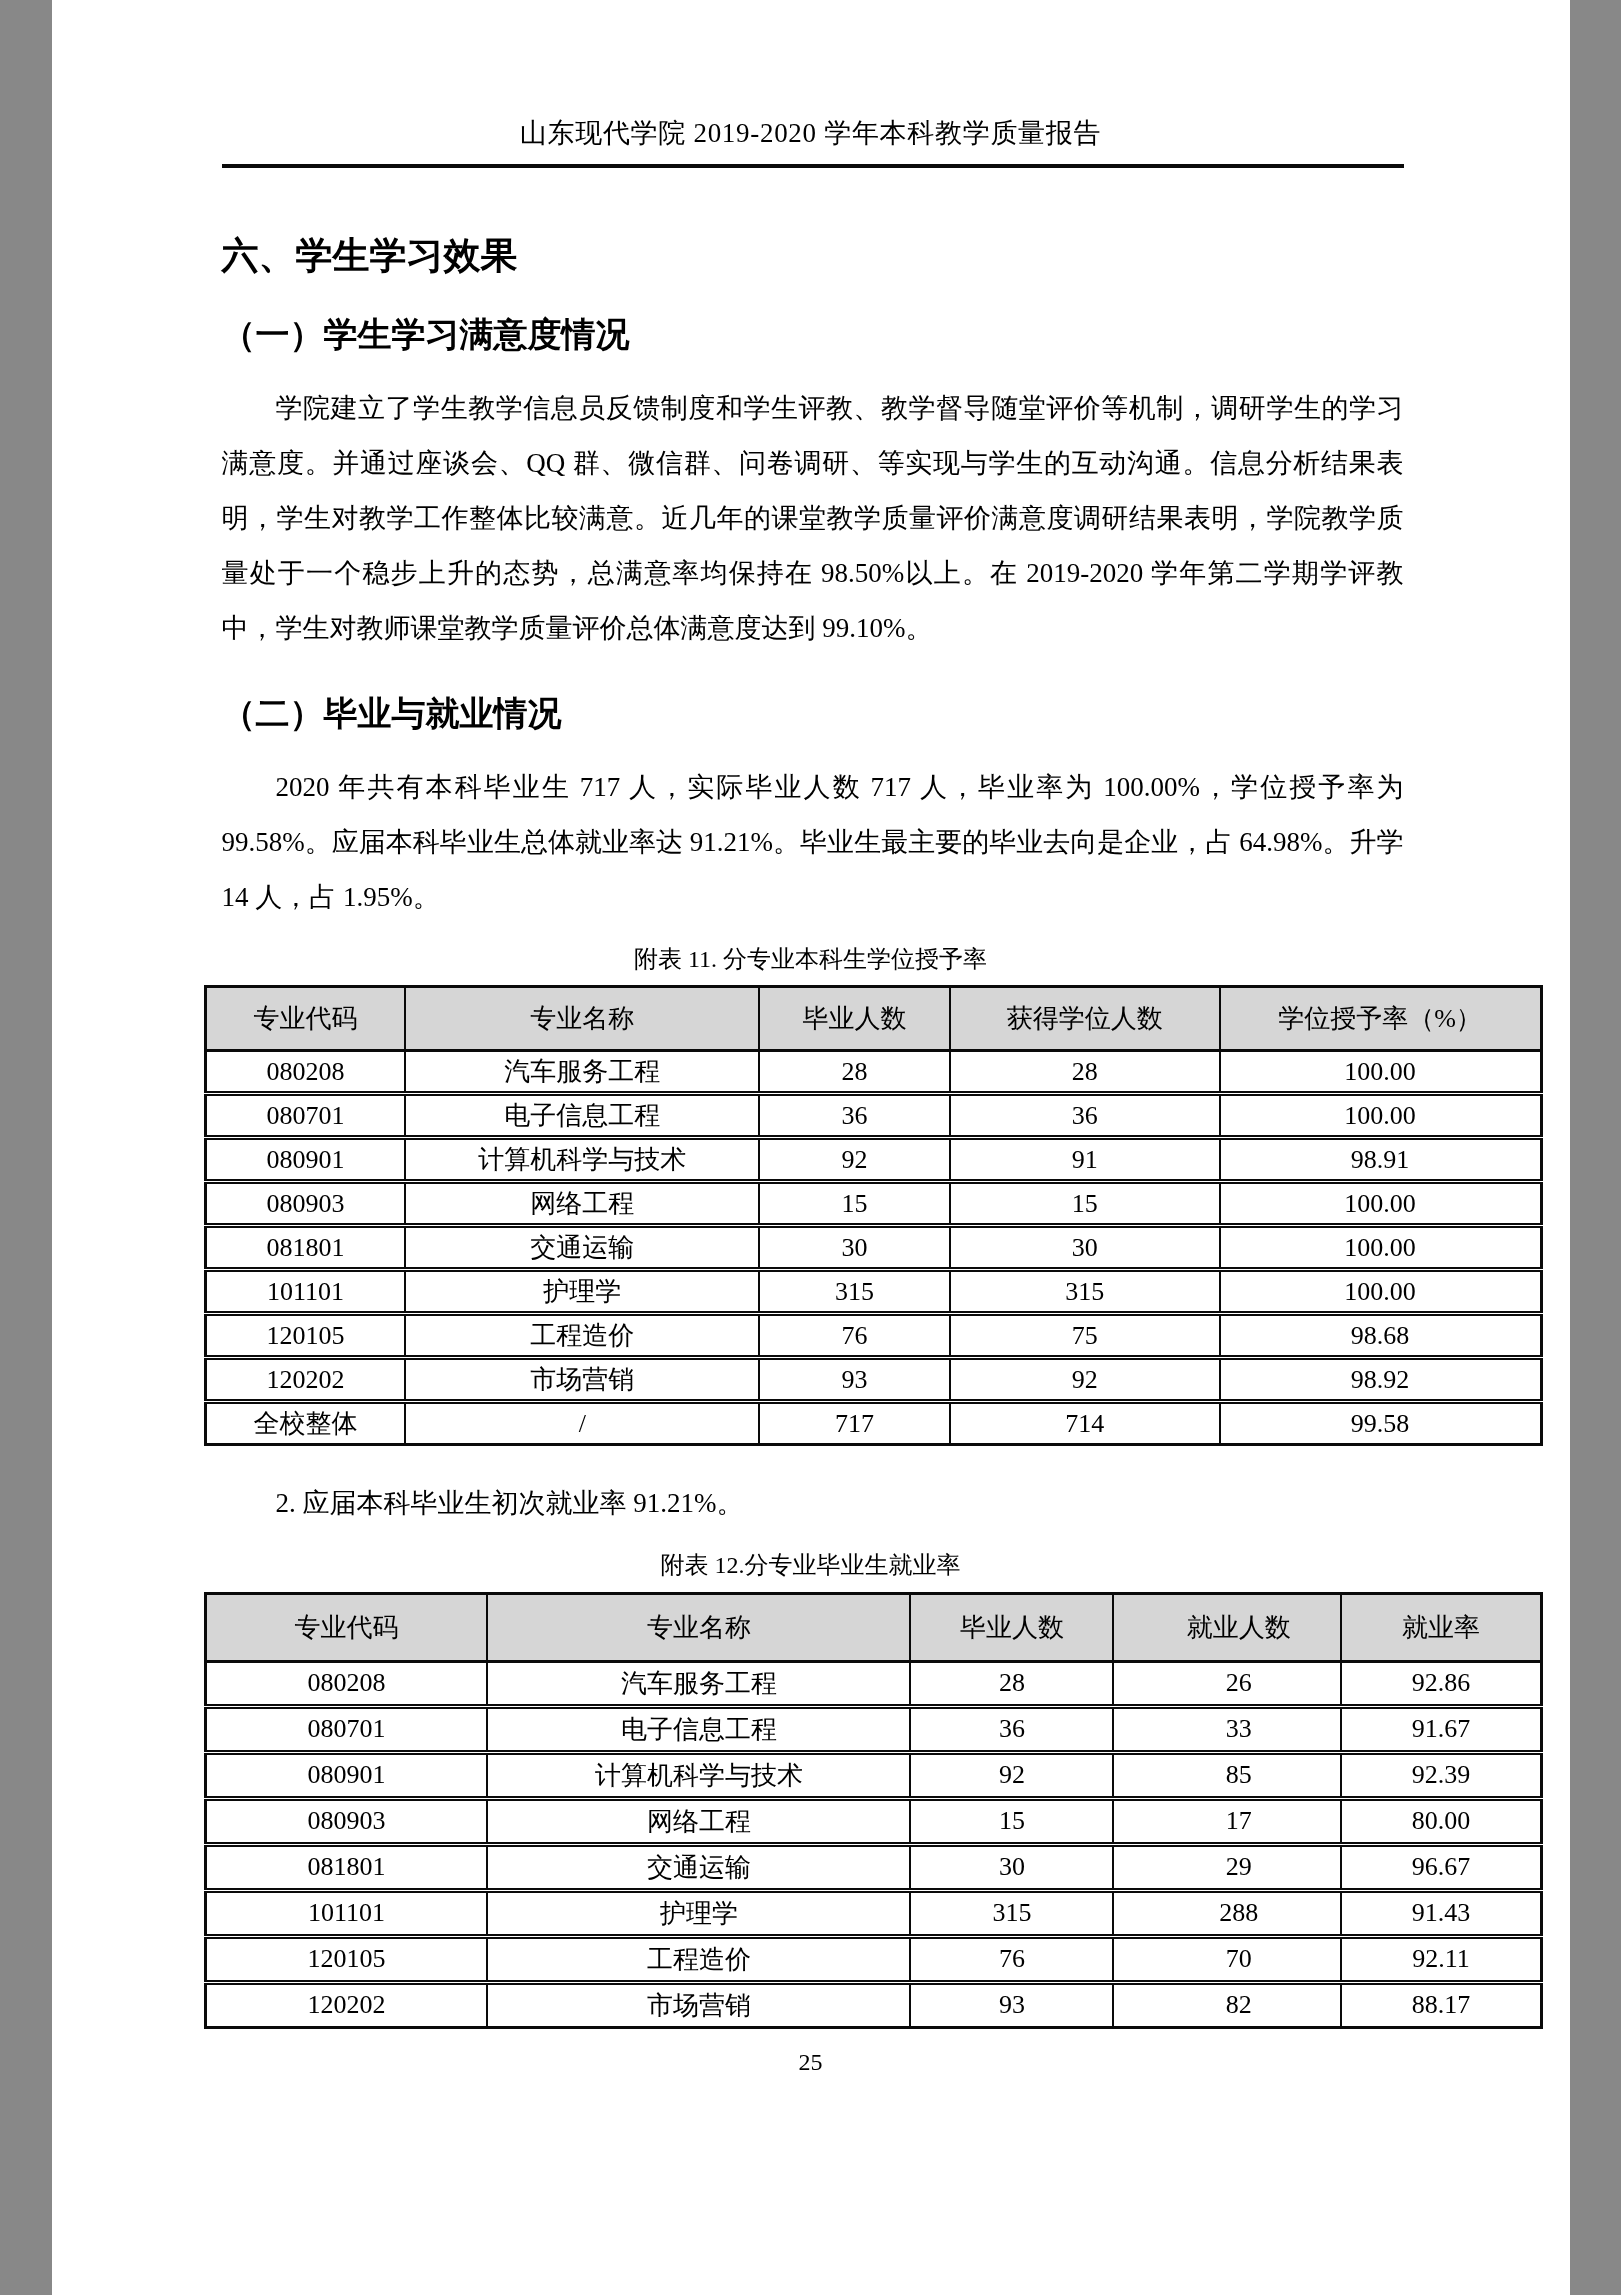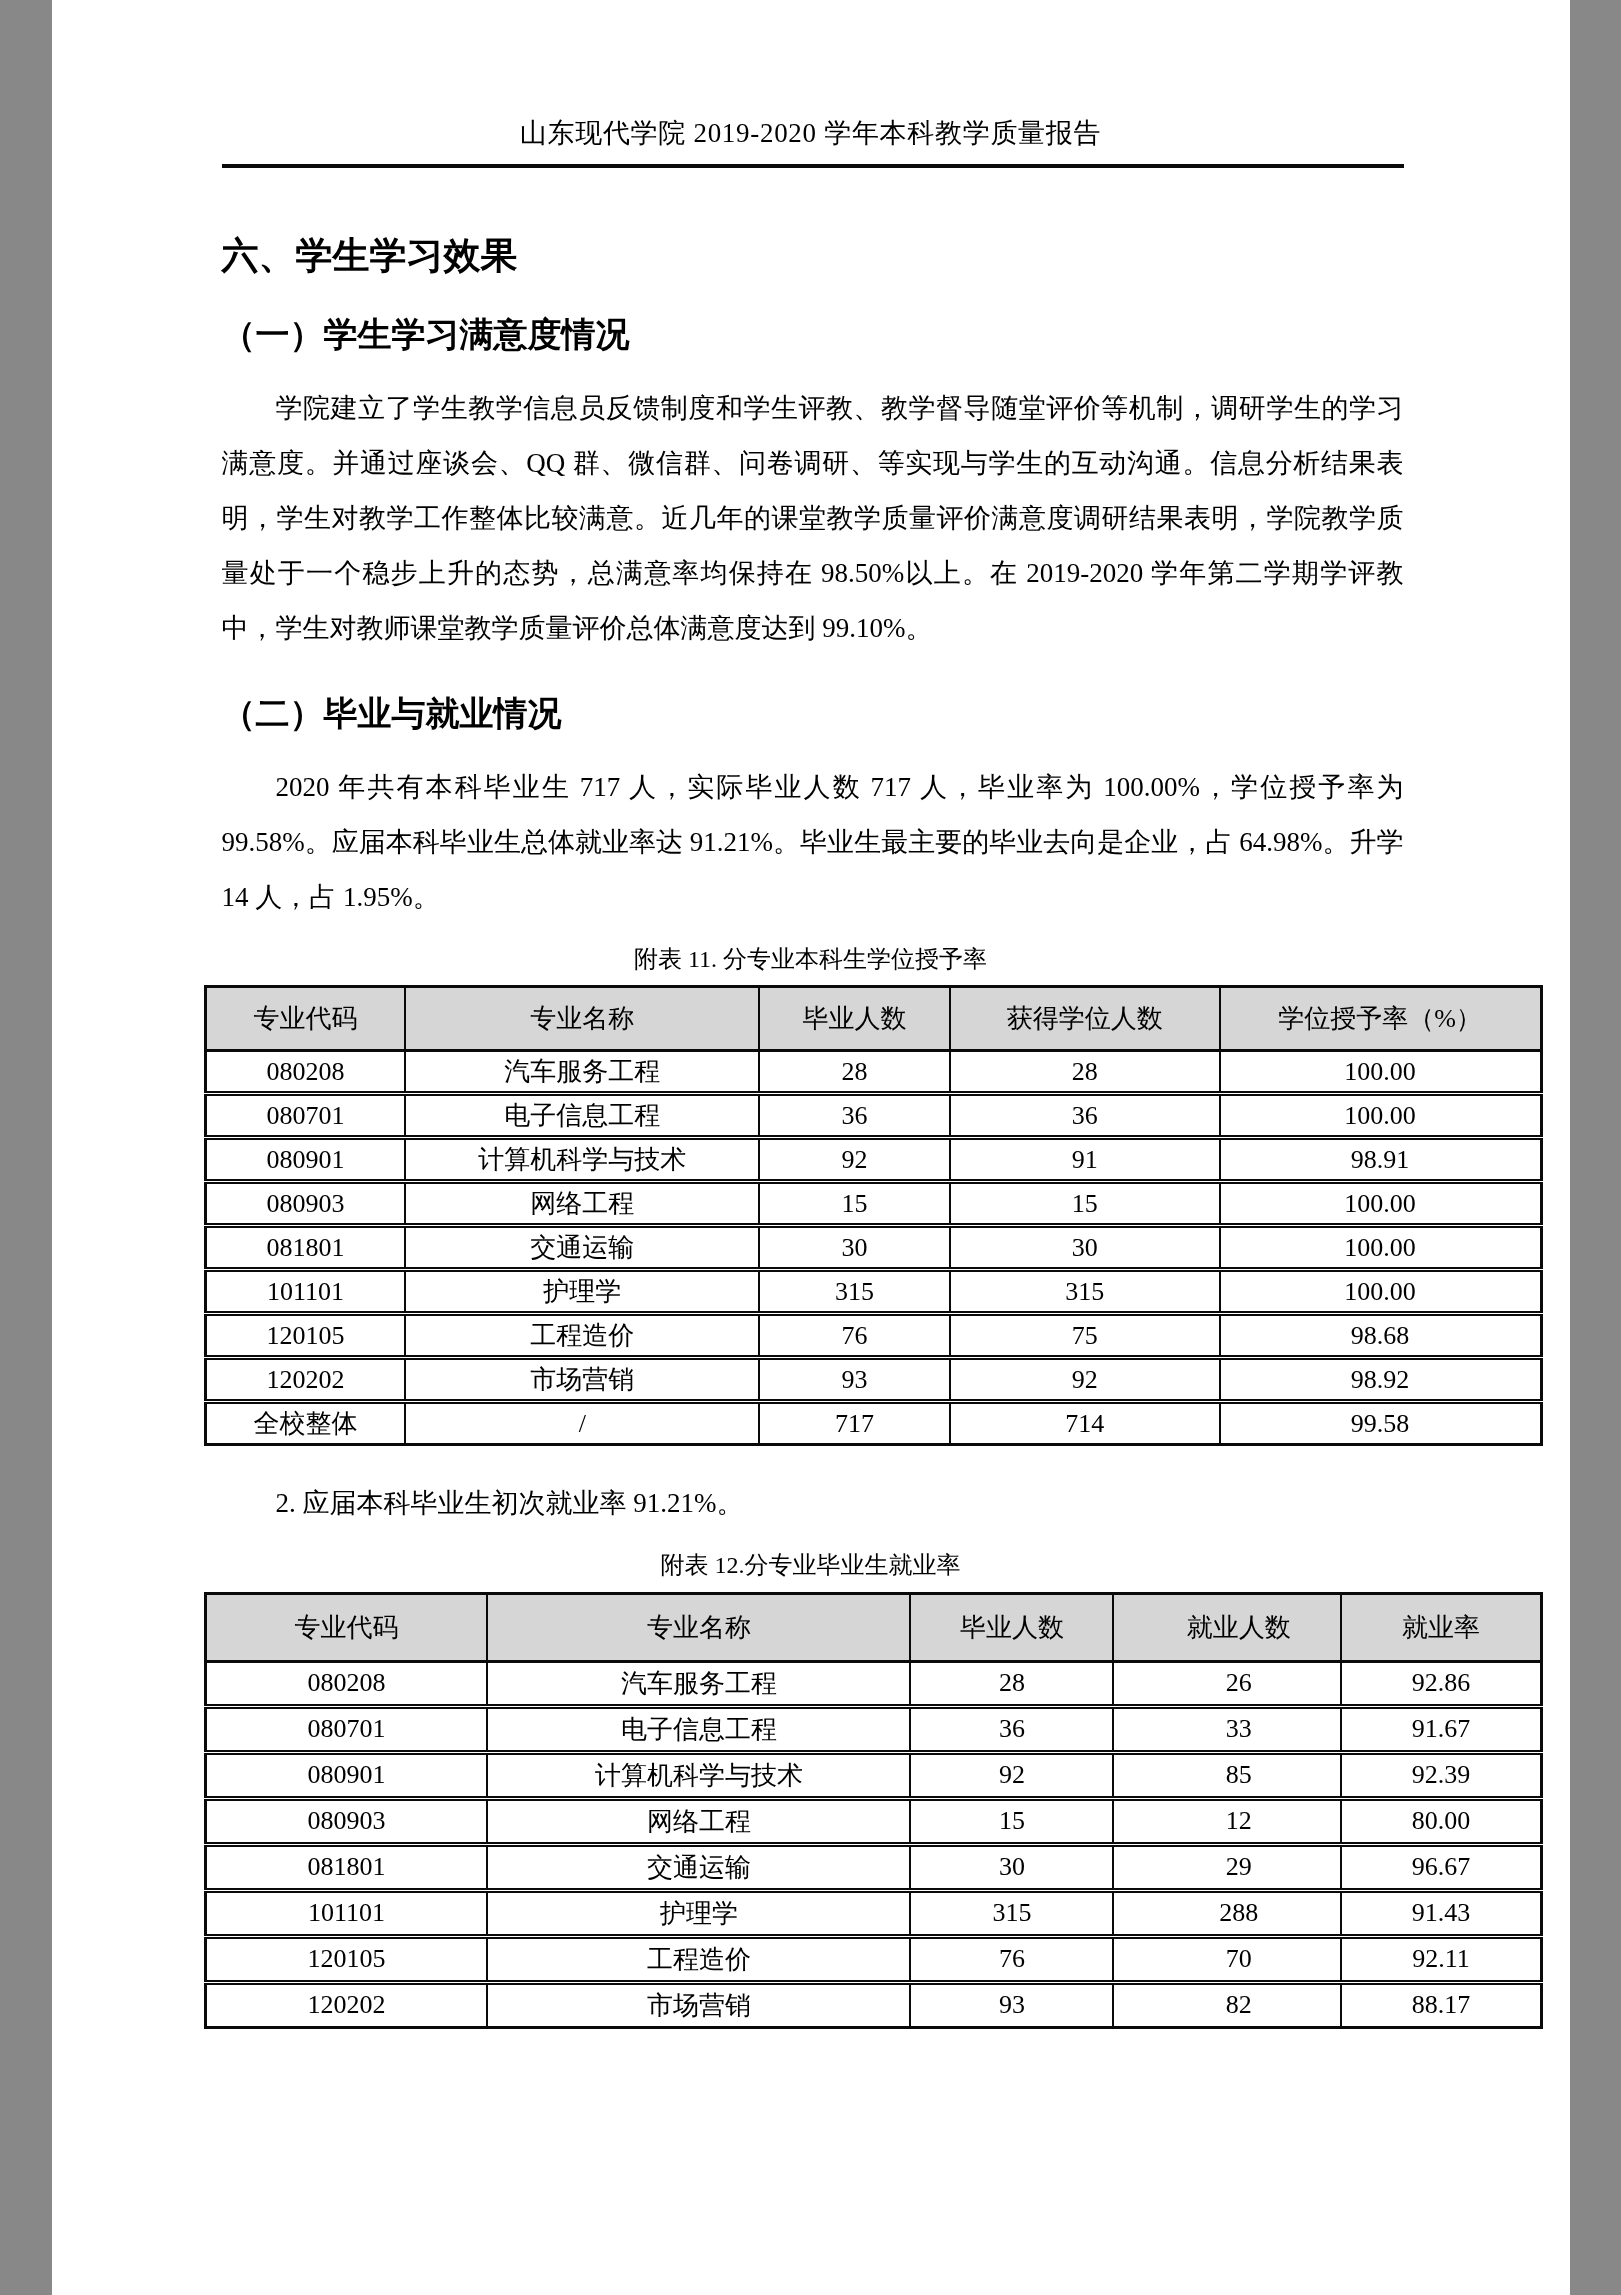--- a/index.html
+++ b/index.html
@@ -238,21 +238,21 @@
           <td>080901</td>
           <td>计算机科学与技术</td>
           <td>92</td>
           <td>85</td>
           <td>92.39</td>
         </tr>
         <tr>
           <td>080903</td>
           <td>网络工程</td>
           <td>15</td>
-          <td>12</td>
+          <td>17</td>
           <td>80.00</td>
         </tr>
         <tr>
           <td>081801</td>
           <td>交通运输</td>
           <td>30</td>
           <td>29</td>
           <td>96.67</td>
         </tr>
         <tr>
@@ -272,15 +272,16 @@
         <tr>
           <td>120202</td>
           <td>市场营销</td>
           <td>93</td>
           <td>82</td>
           <td>88.17</td>
         </tr>
       </tbody>
     </table>
 
+  <div class="page-number">25</div>
 
 </div>
 
 
 </body></html>

